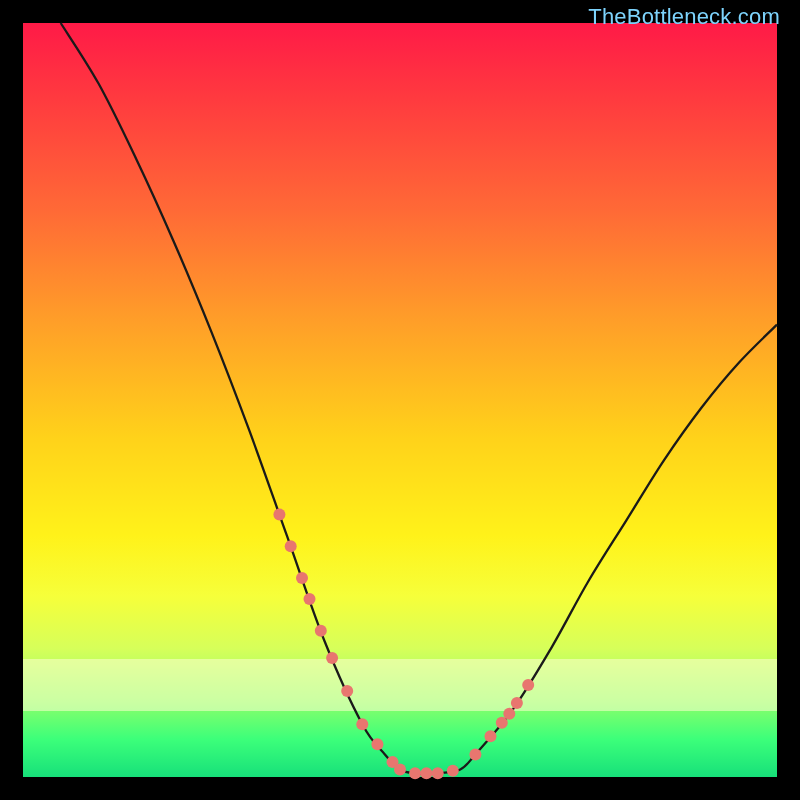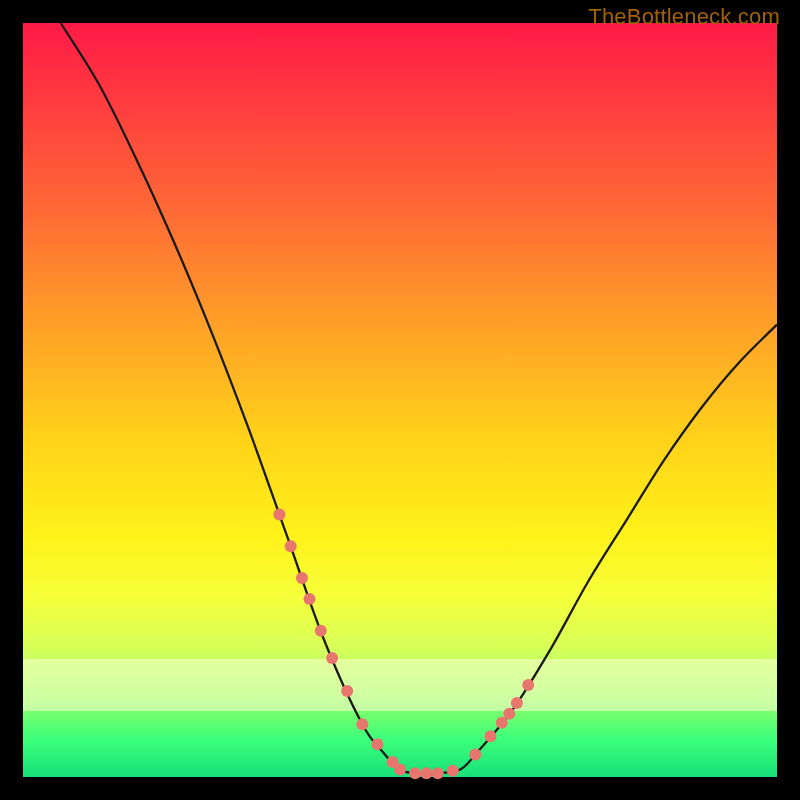--- a/index.html
+++ b/index.html
@@ -45,21 +45,21 @@
     left: 0;
     right: 0;
     height: 52px;
     bottom: 66px;
     background: rgba(255,255,210,0.55);
   }
   .watermark {
     position: absolute;
     top: 4px;
     right: 20px;
-    color: #a16207;
+    color: #7dd3fc;
     font-size: 22px;
     font-weight: 500;
     letter-spacing: 0.2px;
     user-select: none;
   }
   svg.curve {
     position: absolute;
     left: 0;
     top: 0;
     width: 754px;

